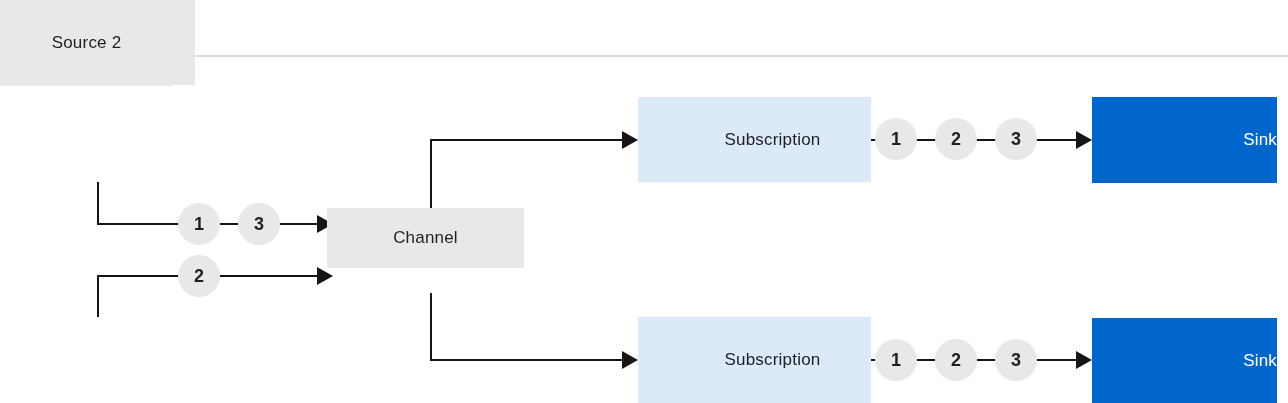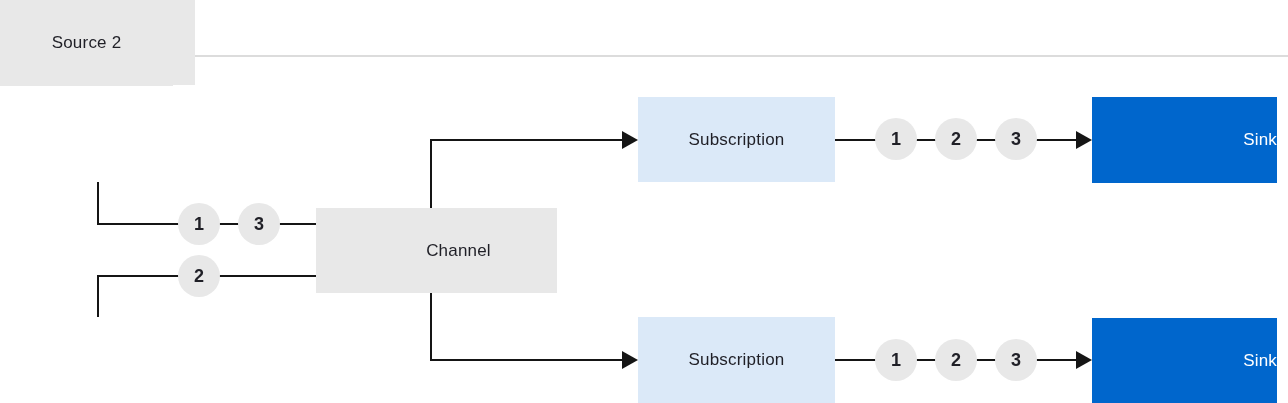--- a/index.html
+++ b/index.html
@@ -40,21 +40,21 @@
     position: absolute;
     display: flex;
     align-items: center;
     justify-content: center;
     font-size: 17px;
     font-weight: 500;
     letter-spacing: 0.2px;
     color: var(--text-dark, #1f1f26);
   }
   .node.gray { background: var(--node-gray, #e8e8e8); }
-  .node.lightblue { background: var(--sub-blue, #dbe9f8); }
+  .node.lightblue { background: var(--sub-blue, #dbe9f8); padding-left: 36px; }
   .node.blue { background: var(--sink-blue, #0066cc); color: var(--sink-text, #ffffff); justify-content: flex-end; }
   .line {
     position: absolute;
     background: var(--line-dark, #151515);
   }
   .arrow-right {
     position: absolute;
     width: 0; height: 0;
     border-top: 9px solid transparent;
     border-bottom: 9px solid transparent;
@@ -69,21 +69,21 @@
     align-items: center;
     justify-content: center;
     font-size: 18px;
     font-weight: 700;
     color: var(--text-dark, #1f1f26);
   }
 
   
   .pos-source1 { left: 0; top: 97; width: 195px; height: 85px; }
   .pos-source2 { left: 0; top: 317; width: 173px; height: 86px; }
-  .pos-channel { left: 316px; top: 208px; width: 197px; height: 85px; padding-left: 44px; }
+  .pos-channel { left: 327px; top: 208px; width: 197px; height: 60px; }
   .pos-sub-top { left: 638px; top: 97px; width: 197px; height: 85px; }
   .pos-sub-bot { left: 638px; top: 317px; width: 197px; height: 86px; }
   .pos-sink-top { left: 1092px; top: 97px; width: 185px; height: 86px; }
   .pos-sink-bot { left: 1092px; top: 318px; width: 185px; height: 85px; }
 
   
   .pos-l-s1-v { left: 97px; top: 182px; width: 2px; height: 42px; }
   .pos-l-s1-h { left: 97px; top: 223px; width: 220px; height: 2px; }
   .pos-a-ch-1 { left: 317px; top: 215px; }
   .pos-l-s2-v { left: 97px; top: 276px; width: 2px; height: 41px; }

